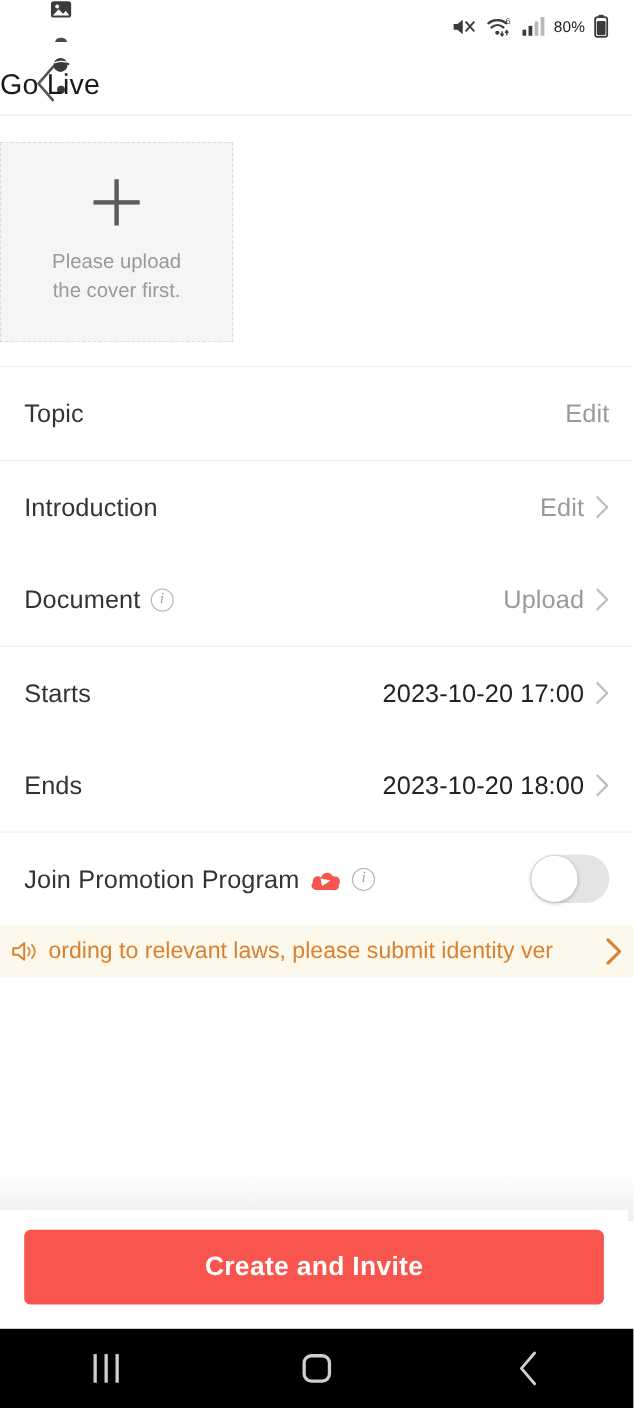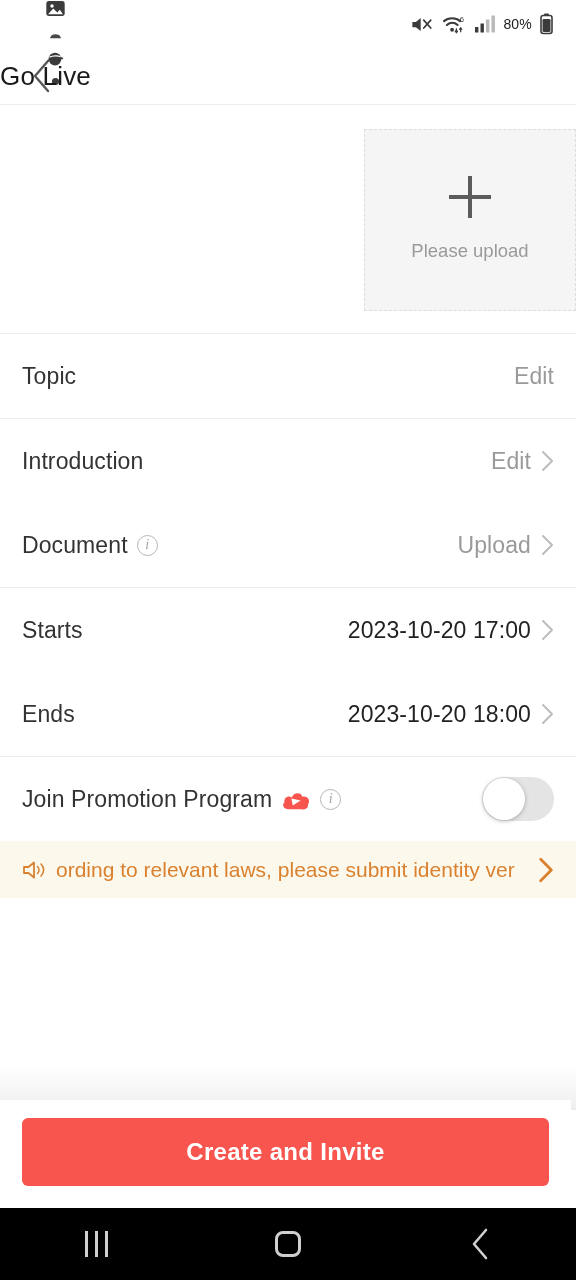--- a/index.html
+++ b/index.html
@@ -30,21 +30,21 @@
     display:flex; align-items:center; justify-content:flex-start;
     border-bottom:1px solid #ededed;
   }
   .header-title { font-size:26px; color:#1a1a1a; font-weight:400; letter-spacing:.2px; }
   .back-btn {
     position:absolute; left:22px; top:50%; transform:translateY(-50%);
     width:40px; height:40px; display:flex; align-items:center; justify-content:center;
   }
 
   
-  .cover-wrap { padding:24px 0 22px; display:flex; justify-content:flex-end; }
+  .cover-wrap { padding:24px 0 22px; display:flex; justify-content:flex-start; }
   .cover-box {
     width:212px; height:182px;
     background:#f5f5f5;
     border:1px dashed #dcdcdc;
     display:flex; flex-direction:column; align-items:center; justify-content:center;
   }
   .plus { width:42px; height:42px; position:relative; margin-bottom:20px; }
   .plus:before, .plus:after {
     content:""; position:absolute; background:#5b5b5b;
   }
@@ -87,23 +87,23 @@
     position:relative; flex:none;
   }
   .toggle .knob {
     position:absolute; left:1px; top:1px;
     width:42px; height:42px; border-radius:50%;
     background:#fff; box-shadow:0 1px 4px rgba(0,0,0,.28);
   }
 
   
   .banner {
-    height:57px; background:#fdf8ec;
+    height:47px; background:#fdf8ec;
     display:flex; align-items:center; gap:12px;
-    padding:0 22px; overflow:hidden;
+    padding:0 10px; overflow:hidden;
   }
   .banner-text {
     flex:1; font-size:21px; color:#d9812f;
     white-space:nowrap; overflow:hidden;
     margin-left:-4px;
   }
   .speaker { width:26px; height:22px; flex:none; }
   .bottom-bar {
     position:absolute; left:0; right:5px; bottom:72px;
     background:#fff; padding:18px 22px 22px;
@@ -200,20 +200,21 @@
       </svg>
     </div>
     <div class="header-title">Go Live</div>
   </div>
 
   <div class="cover-wrap">
     <div class="cover-box">
       <div class="plus"></div>
       <div class="cover-text">
         <div>Please upload</div>
+        <div>the cover first.</div>
       </div>
     </div>
   </div>
 
   <div class="divider"></div>
 
   <div class="group">
     <div class="row">
       <span class="row-label">Topic</span>
       <div class="row-right">

